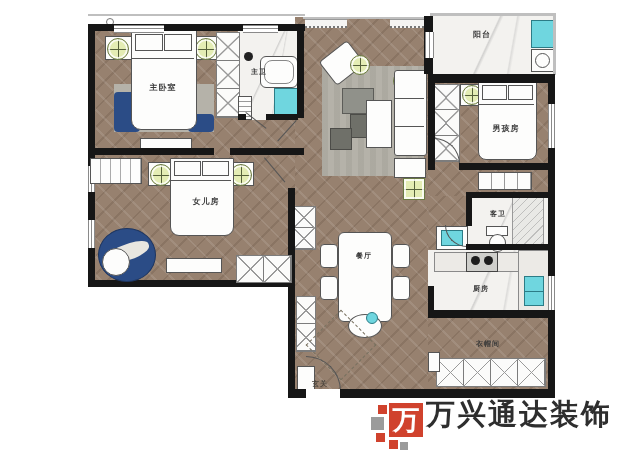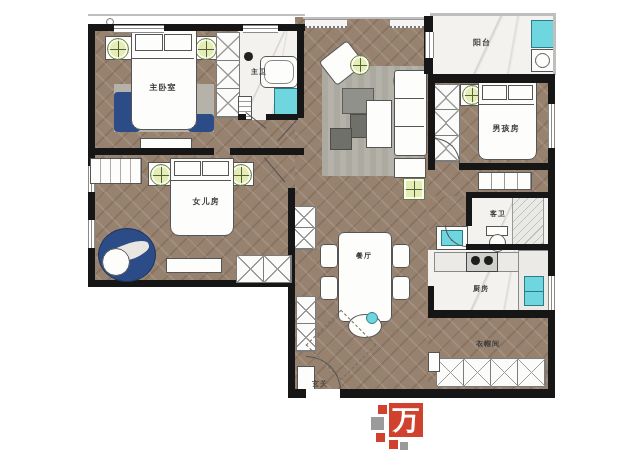--- a/index.html
+++ b/index.html
@@ -208,33 +208,34 @@
   <div class="furn" style="left:202px;top:161px;width:25px;height:13px;"></div>
   <div class="dline" style="left:171px;top:180px;width:60px;height:1px;"></div>
   <div class="furn" style="left:166px;top:258px;width:54px;height:13px;"></div>
   <div class="abs" style="left:98px;top:228px;width:56px;height:52px;background:#2b4c86;border-radius:50%;border:1px solid #1d3560;"></div>
   <div class="abs" style="left:106px;top:244px;width:44px;height:16px;background:#e8e6e0;border-radius:50% 40% 50% 40%;transform:rotate(-18deg);"></div>
   <div class="abs" style="left:102px;top:248px;width:26px;height:26px;background:#fdfdfc;border:1px solid #555;border-radius:50%;"></div>
   <div class="xh" style="left:236px;top:255px;width:54px;height:26px;--c:50%;"></div>
 
   <div class="rlabel" style="left:163px;top:87px;">主卧室</div>
   <div class="rlabel" style="left:259px;top:72px;font-size:7px;">主卫</div>
-  <div class="rlabel" style="left:482px;top:42px;">阳台</div>
+  <div class="rlabel" style="left:482px;top:34px;">阳台</div>
   <div class="rlabel" style="left:506px;top:128px;">男孩房</div>
   <div class="rlabel" style="left:206px;top:201px;">女儿房</div>
   <div class="rlabel" style="left:498px;top:214px;font-size:7px;">客卫</div>
   <div class="rlabel" style="left:481px;top:289px;font-size:7px;">厨房</div>
   <div class="rlabel" style="left:364px;top:256px;font-size:7px;">餐厅</div>
   <div class="rlabel" style="left:488px;top:344px;font-size:7px;">衣帽间</div>
   <div class="rlabel" style="left:320px;top:384px;font-size:7px;color:#4a443c;">玄关</div>
 
   <div id="logo">
     <div class="mark">
       <div class="sq lred" style="left:8px;top:4px;width:9px;height:9px;"></div>
       <div class="sq lgray" style="left:1px;top:16px;width:13px;height:13px;"></div>
       <div class="sq lred" style="left:6px;top:32px;width:9px;height:9px;"></div>
       <div class="wanchar">万</div>
       <div class="sq lred" style="left:19px;top:39px;width:9px;height:9px;"></div>
       <div class="sq lgray" style="left:30px;top:41px;width:8px;height:8px;"></div>
     </div>
+    <div class="cn">万兴通达装饰</div>
   </div>
 
 </div>
 
 </body></html>

